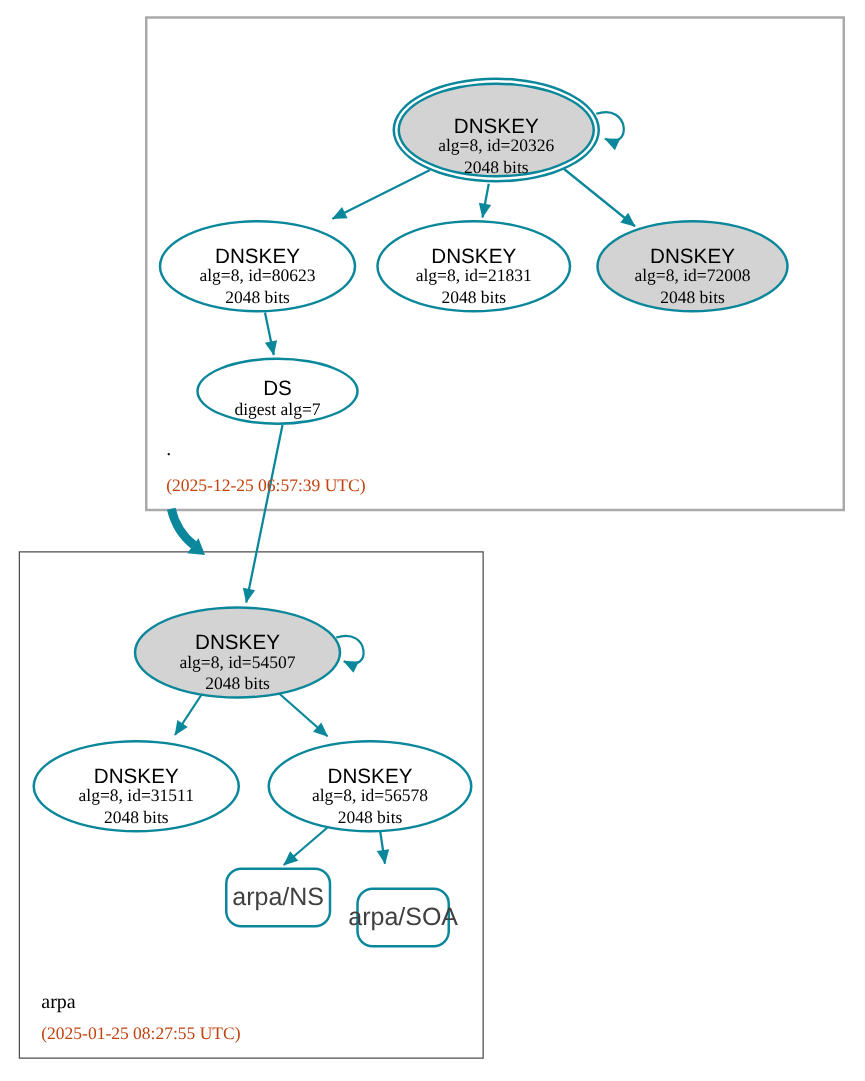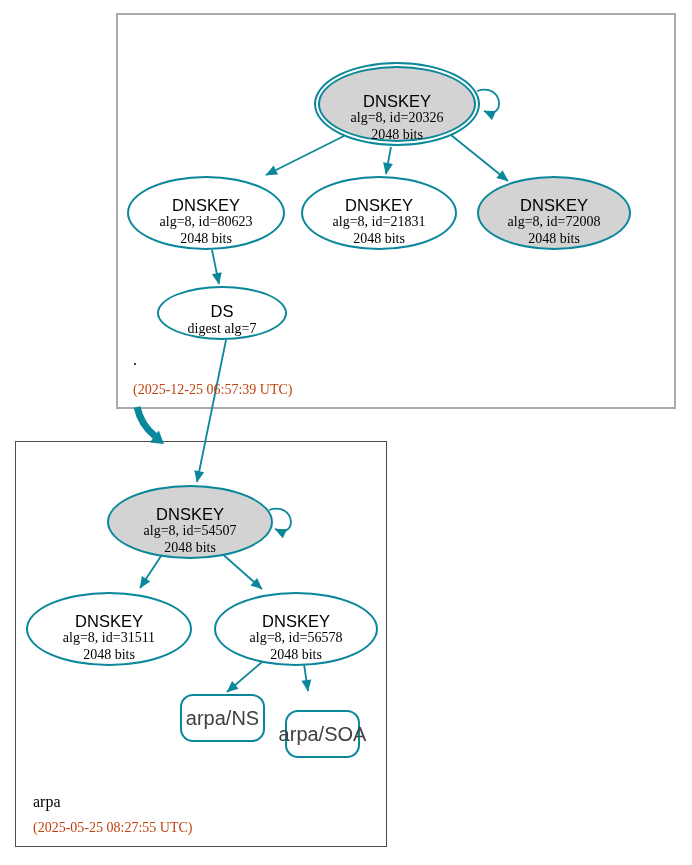--- a/index.html
+++ b/index.html
@@ -213,15 +213,15 @@
   </div>
 
   <div class="rrset" style="left:265px;top:710px;width:75px;height:48px">
     <span>arpa/SOA</span>
   </div>
 
   <div class="zone-label" style="left:133px;top:351px">.</div>
   <div class="zone-timestamp" style="left:133px;top:382px">(2025-12-25 06:57:39 UTC)</div>
 
   <div class="zone-label" style="left:33px;top:793px">arpa</div>
-  <div class="zone-timestamp" style="left:33px;top:820px">(2025-05-25 08:27:55 UTC)</div>
+  <div class="zone-timestamp" style="left:33px;top:820px">(2025-01-25 08:27:55 UTC)</div>
 
 </div>
 
 </body></html>

